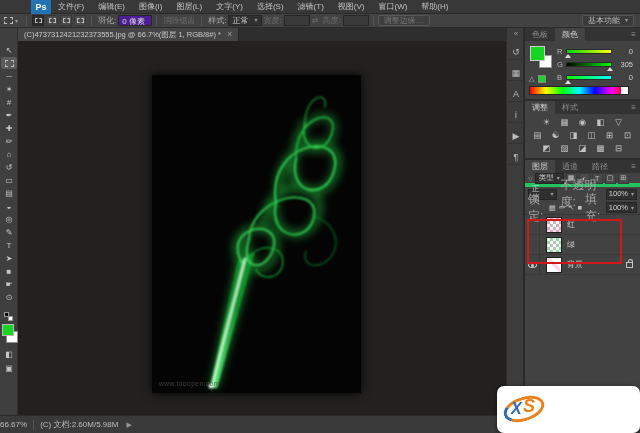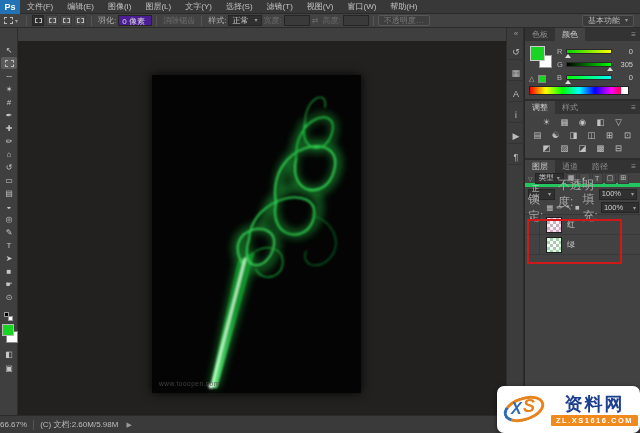--- a/index.html
+++ b/index.html
@@ -5,21 +5,21 @@
   * { margin:0; padding:0; box-sizing:border-box; }
   html,body { background:#2a2a2a; }
   #app { position:relative; width:640px; height:433px; background:#3f3f3f;
          font-family:"Liberation Sans", sans-serif; overflow:hidden; color:#b8b8b8; }
 
   
   .menubar { position:absolute; left:0; top:0; width:640px; height:14px;
              background:#383838; border-bottom:1px solid #2a2a2a;
              display:flex; align-items:center; }
   .ps-logo { width:20px; height:14px; background:#2273b6; color:#fff; font-size:9px;
-             font-weight:bold; display:flex; align-items:center; justify-content:center; }
+             font-weight:bold; display:flex; align-items:center; justify-content:center;margin-left:31px; }
   .menu-item { font-size:8px; color:#c3c3c3; padding:0 7px; line-height:14px; cursor:default; }
 
   
   .optionsbar { position:absolute; left:0; top:14px; width:640px; height:14px;
                 background:#424242; border-bottom:1px solid #2b2b2b;
                 display:flex; align-items:center; font-size:8px; }
   .opt-sep { width:1px; height:10px; background:#555; margin:0 4px; }
   .mini-dash { width:9px; height:7px; border:1px dashed #bdbdbd; display:inline-block; }
   .tool-preset { display:flex; align-items:center; gap:2px; padding:0 4px; }
   .caret { font-size:6px; color:#9a9a9a; }
@@ -118,21 +118,21 @@
                 border-bottom:4px solid #22c55e; }
   .lyr-filter .fsel { background:#303030; border:1px solid #252525; font-size:7.5px; color:#c8c8c8;
                       height:11px; line-height:10px; padding:0 3px; display:flex; gap:3px; align-items:center; }
   .fic { width:11px; height:11px; background:#4a4a4a; border:1px solid #393939; color:#c0c0c0;
          font-size:7px; display:flex; align-items:center; justify-content:center; }
   .lyr-blend { height:14px; display:flex; align-items:center; gap:3px; padding:0 3px; }
   .bsel { background:#303030; border:1px solid #252525; font-size:7.5px; color:#cfcfcf; height:11px;
           line-height:10px; padding:0 3px; display:flex; align-items:center; gap:8px; }
   .small-label { font-size:12px; color:#a8a8a8; }
   .pct-box { background:#303030; border:1px solid #252525; font-size:7.5px; color:#cfcfcf;
-             height:11px; line-height:10px; padding:0 2px; display:flex; align-items:center; gap:10px; }
+             height:11px; line-height:10px; padding:0 2px; display:flex; align-items:center; gap:3px; }
   .lyr-lock { height:14px; display:flex; align-items:center; gap:3px; padding:0 3px;
               border-bottom:1px solid #363636; }
   .lock-ic { font-size:7.5px; color:#bdbdbd; }
   .lyr-list { flex:1; position:relative; }
   .lyr-row { height:20px; display:flex; align-items:center; border-bottom:1px solid #393939; }
   .lyr-row.sel { background:#4e5d6a; }
   .eye-cell { width:15px; height:100%; border-right:1px solid #383838; display:flex;
               align-items:center; justify-content:center; }
   .eye { width:9px; height:6px; border:1px solid #c9c9c9; border-radius:50%; position:relative; }
   .eye::after { content:""; position:absolute; left:2.5px; top:1px; width:3px; height:3px;
@@ -229,27 +229,33 @@
     <span class="opt-select">
       <span>正常</span>
       <span class="caret">▾</span>
     </span>
     <span class="opt-label dis">宽度:</span>
     <span class="opt-input dis"></span>
     <span class="opt-label dis">⇄</span>
     <span class="opt-label dis">高度:</span>
     <span class="opt-input dis"></span>
     <div class="opt-sep"></div>
-    <span class="opt-btn">不透明度…</span>
+    <span class="opt-btn">调整边缘…</span>
     <span class="workspace">
       <span>基本功能</span>
       <span class="caret">▾</span>
     </span>
   </div>
 
+  <div class="tabbar">
+    <div class="doc-tab">
+      <span>(C)4737312421232373555.jpg @ 66.7%(图层 1, RGB/8#) *</span>
+      <span class="doc-close">×</span>
+    </div>
+  </div>
 
   <div class="toolbar" id="toolbar">
     <div class="default-swatch" style="left:4px; top:284px;">
         <i class="b"></i>
         <i class="w"></i>
       </div>
     <div class="fg-swatch" id="fg-swatch" style="left: 2px; top: 296px; background: rgb(23, 213, 34);"></div>
     <div class="bg-swatch" style="left:6px; top:303px;"></div>
     <div class="tool" style="top:320px;">◧</div>
     <div class="tool" style="top:334px;">▣</div>
@@ -450,38 +456,42 @@
           <div class="lyr-row">
             <span class="eye-cell"></span>
             <span class="thumb checker-pink"></span>
             <span class="lyr-name">红</span>
           </div>
           <div class="lyr-row">
             <span class="eye-cell"></span>
             <span class="thumb checker-green"></span>
             <span class="lyr-name">绿</span>
           </div>
+          <div class="lyr-row">
+            <span class="eye-cell">
+              <span class="eye"></span>
+            </span>
+            <span class="thumb paper"></span>
+            <span class="lyr-name">背景</span>
+            <span class="lyr-lockmark"></span>
+          </div>
         </div>
     </div>
   </div>
 
   <div class="annotation" id="annotation" style="border-color: rgb(208, 24, 24);"></div>
 
   <div class="statusbar">
     <span class="status-zoom">66.67%</span>
     <div class="status-sep"></div>
     <span>(C) 文档:2.60M/5.98M</span>
     <span class="status-arrow">▶</span>
   </div>
 
   <div class="badge">
     <div class="badge-logo">
       <div class="badge-ellipse"></div>
       <div class="badge-x">X</div>
       <div class="badge-s">S</div>
     </div>
-    <div class="badge-right">
-      <div class="badge-name">资料网</div>
-      <div class="badge-url">ZL.XS1616.COM</div>
-    </div>
   </div>
 
 </div>
 
 </body></html>

